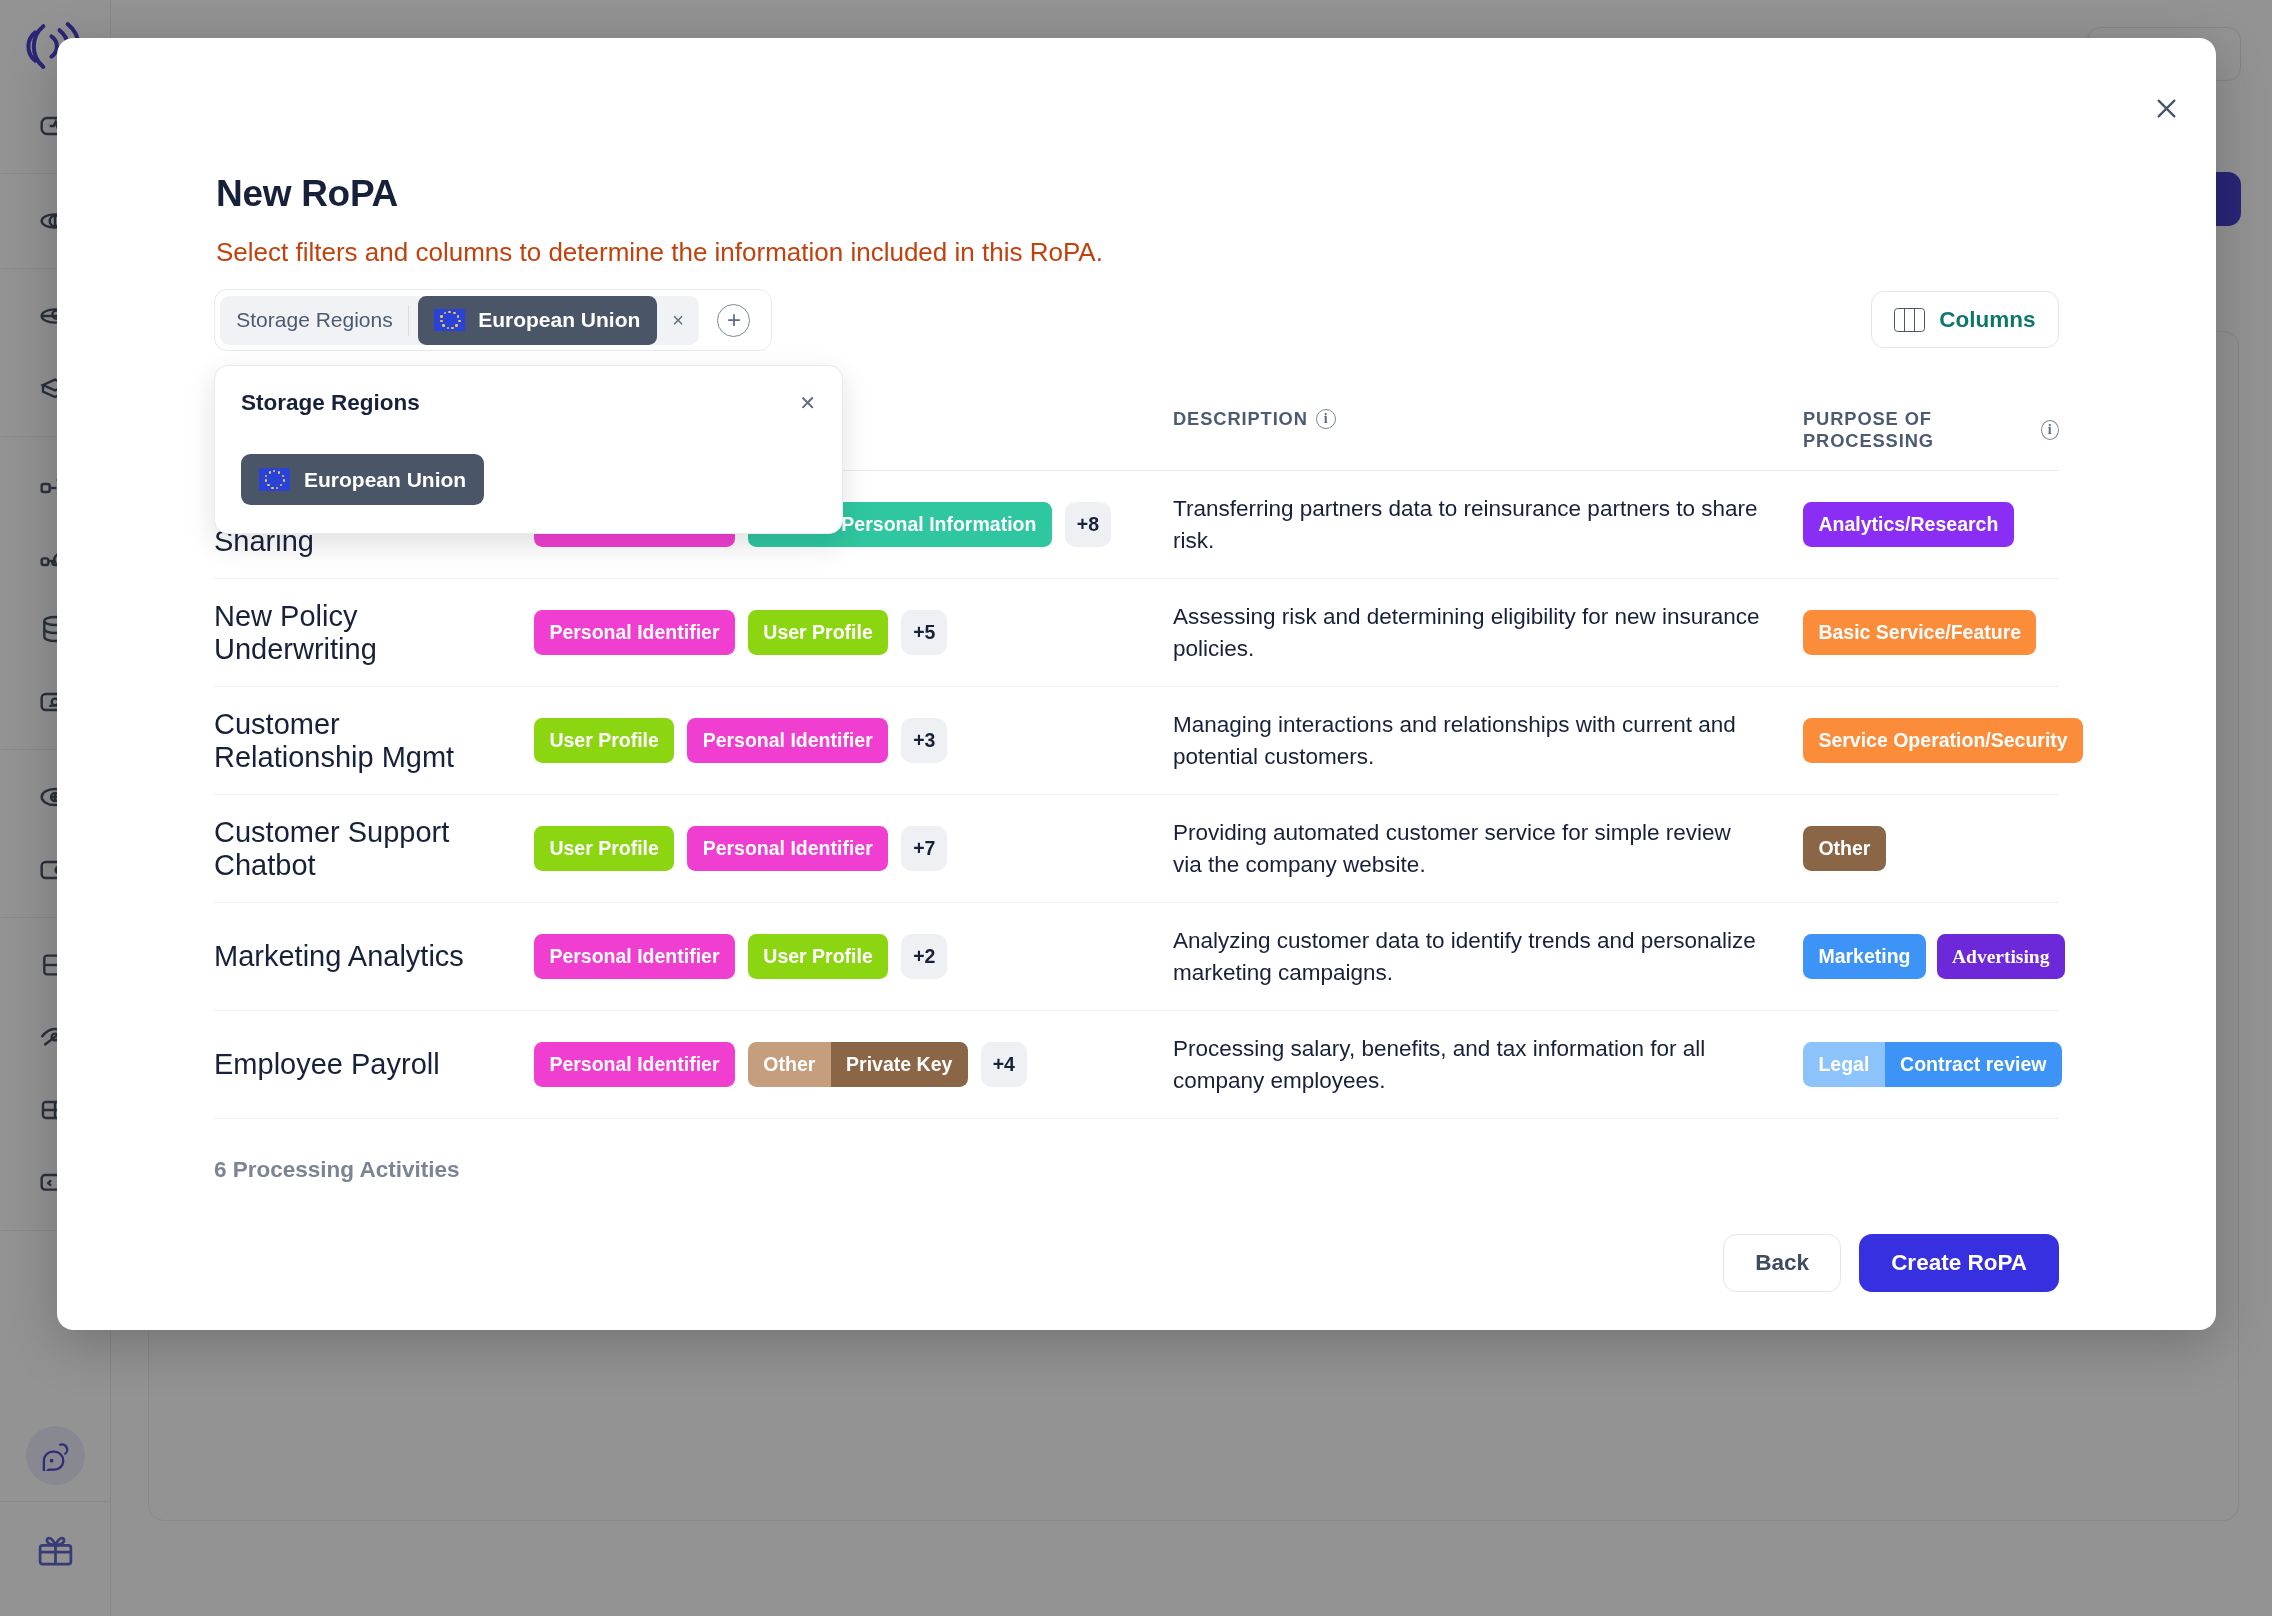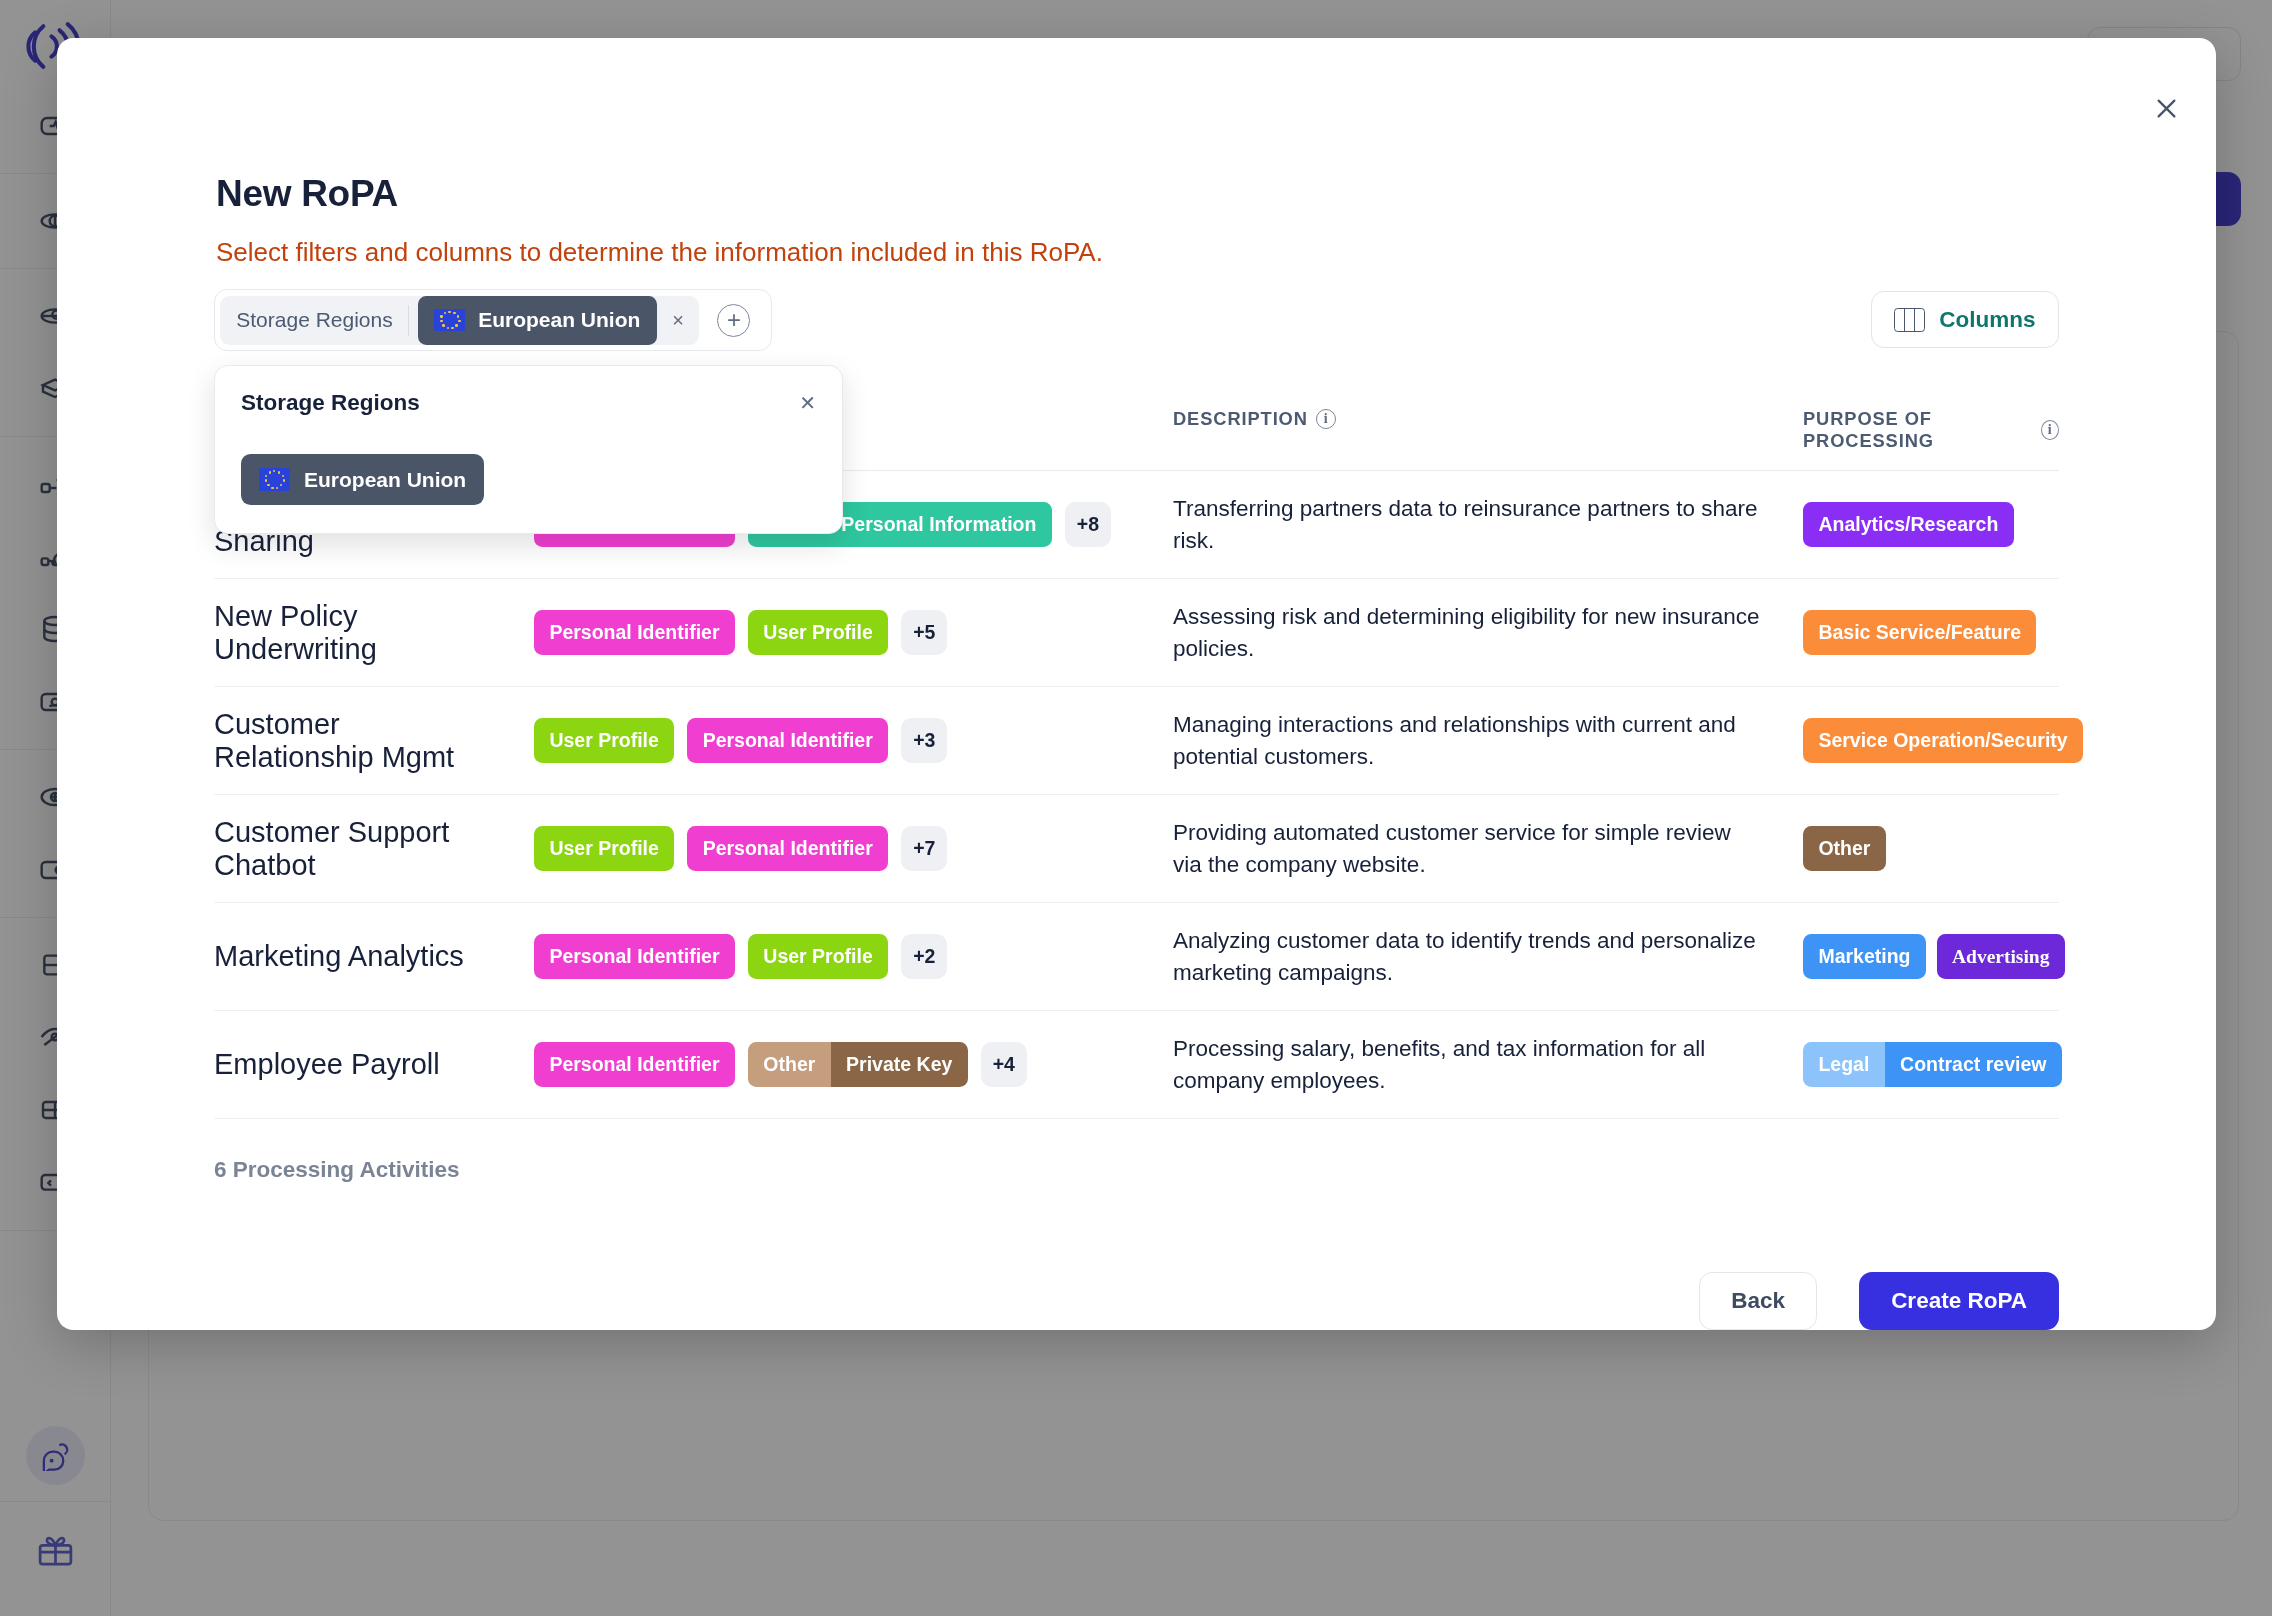--- a/index.html
+++ b/index.html
@@ -193,22 +193,22 @@
   }
   .tag-more {
     display: inline-flex; align-items: center; justify-content: center;
     height: 45px; min-width: 46px; padding: 0 12px; border-radius: 10.7px;
     background: #eef0f3; color: #18213a; font-size: 19.5px; font-weight: 700;
   }
 
   #count-label { position: absolute; left: 157px; top: 1119px;
     font-size: 22.5px; font-weight: 700; color: #7b8494; }
 
-  #modal-actions { position: absolute; right: 157px; top: 1234px;
-    display: flex; align-items: center; gap: 42px; }
+  #modal-actions { position: absolute; right: 157px; top: 1196px;
+    display: flex; align-items: center; gap: 18px; }
   #back-btn {
     height: 58px; padding: 0 31px; border: 1.2px solid #e3e6eb; border-radius: 13px;
     background: #fff; color: #3f4b61; font-size: 22.5px; font-weight: 700;
     display: flex; align-items: center;
   }
   #create-btn {
     height: 58px; padding: 0 32px; border-radius: 13px;
     background: #3730e0; color: #fff; font-size: 22.5px; font-weight: 700;
     display: flex; align-items: center;
   }

